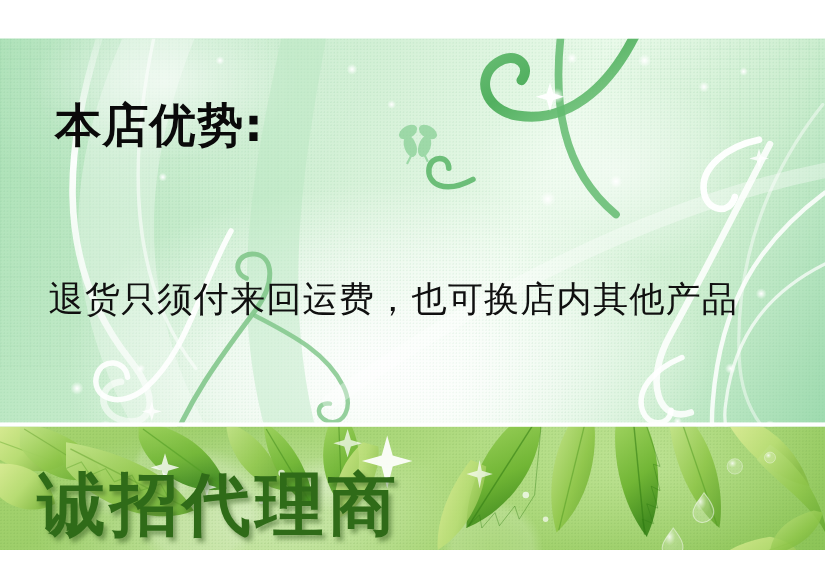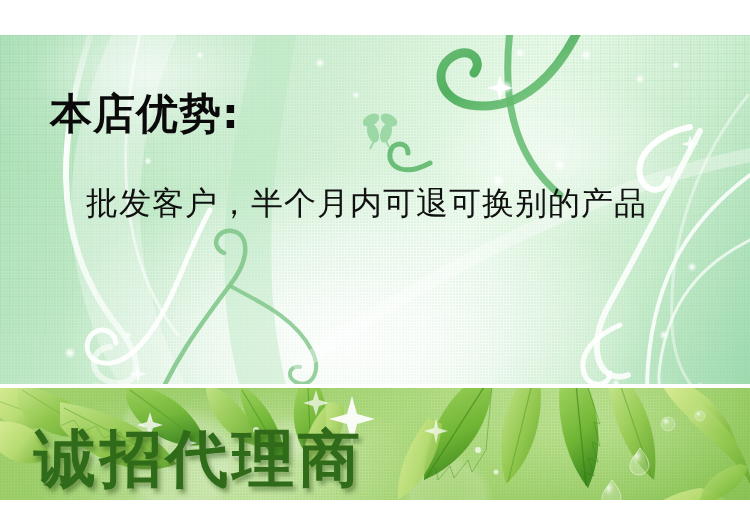--- a/index.html
+++ b/index.html
@@ -192,21 +192,21 @@
         <circle cx="148" cy="126" r="4" fill="url(#sparkG)"></circle>
         <circle cx="118" cy="356" r="4" fill="url(#sparkG)"></circle>
 
         <path d="M500 40 L503 50 L513 53 L503 56 L500 66 L497 56 L487 53 L497 50 Z" fill="#fff" opacity=".95"></path>
         <path d="M690 100 L692 107 L699 109 L692 111 L690 118 L688 111 L681 109 L688 107 Z" fill="#fff" opacity=".85"></path>
         <path d="M138 330 L140 337 L147 339 L140 341 L138 348 L136 341 L129 339 L136 337 Z" fill="#fff" opacity=".8"></path>
       </g>
     </svg>
 
     <div class="headline">本店优势:</div>
-    <div class="bodyline" id="body-line-1">批发客户，半个月内可退可换别的产品</div>
+    <div class="bodyline" id="body-line-2">退货只须付来回运费，也可换店内其他产品</div>
   </div>
 
   <div id="divider"></div>
 
   <div id="bottom-panel">
     <div class="halftone"></div>
 
     <svg id="bottom-svg" viewBox="0 0 750 133">
       <defs>
         <linearGradient id="leafA" x1="0" y1="0" x2="1" y2="1">

